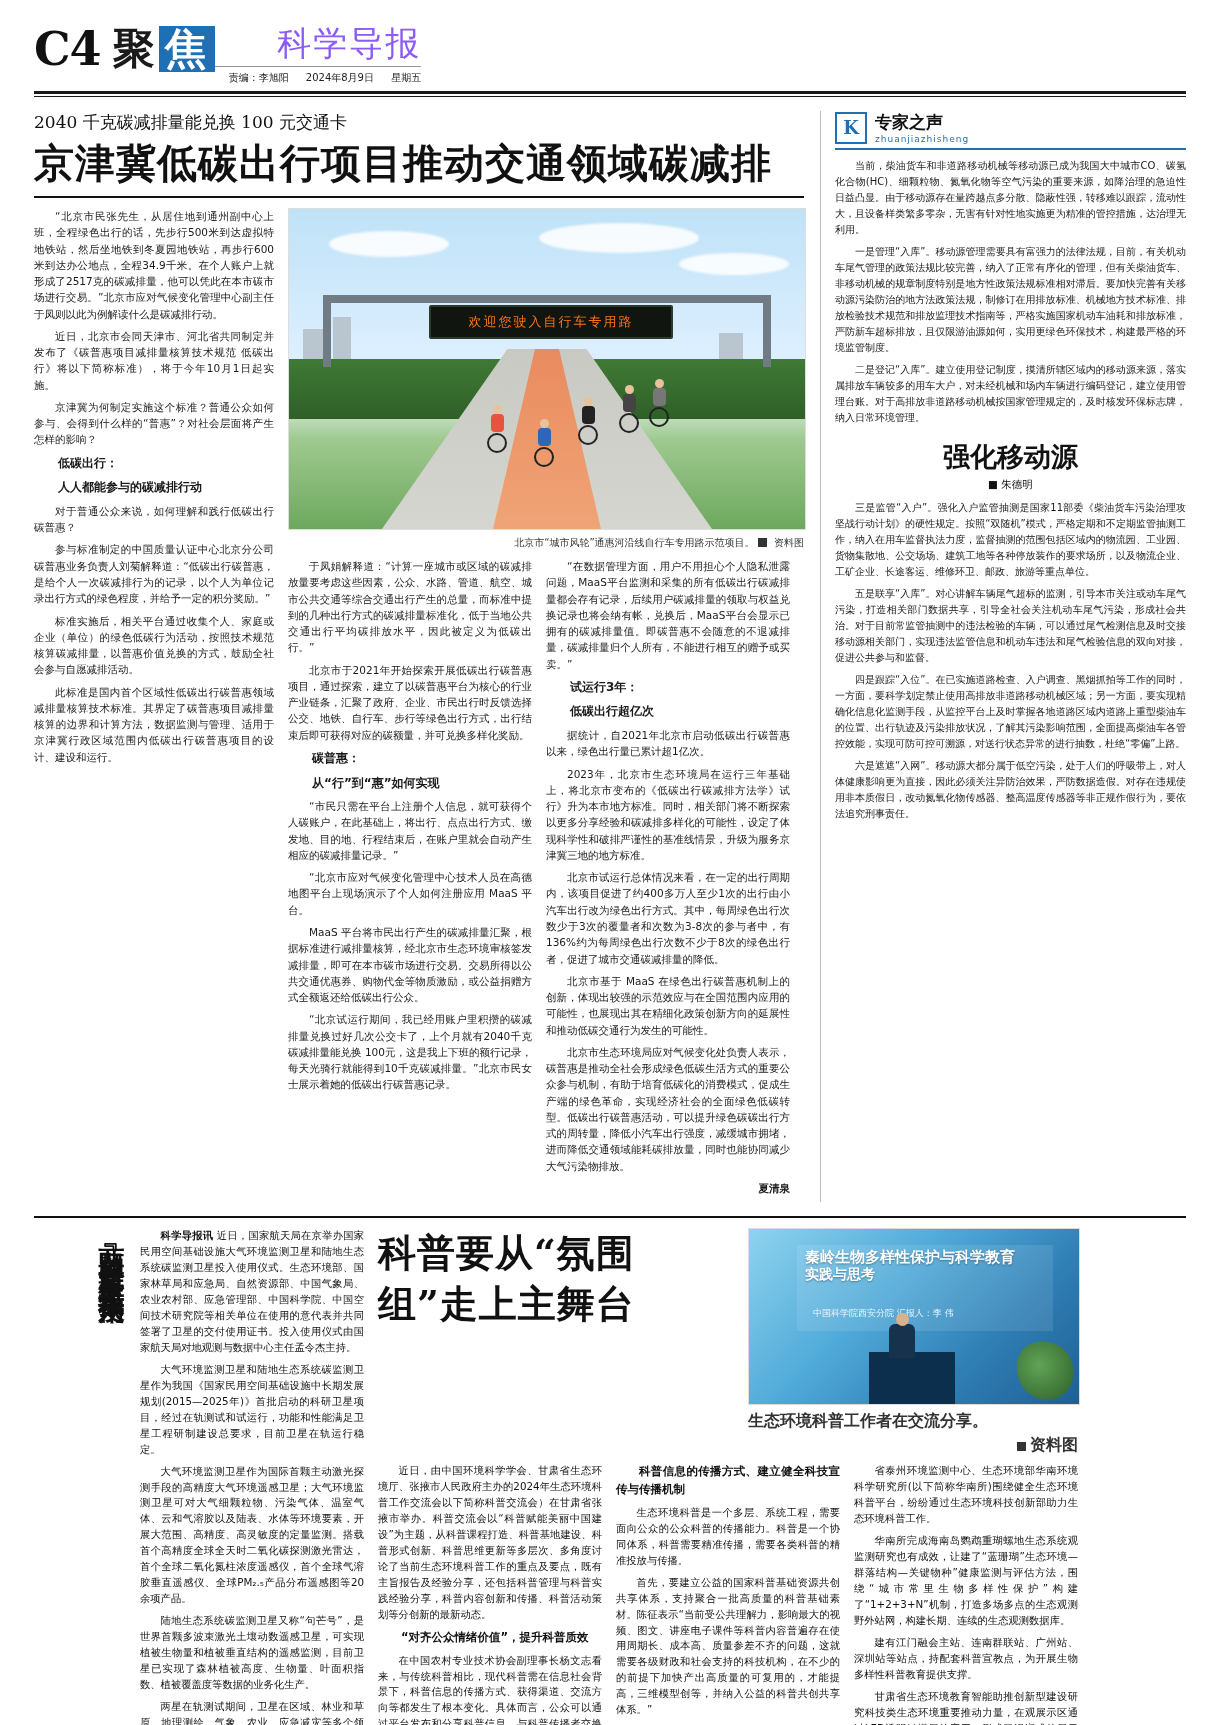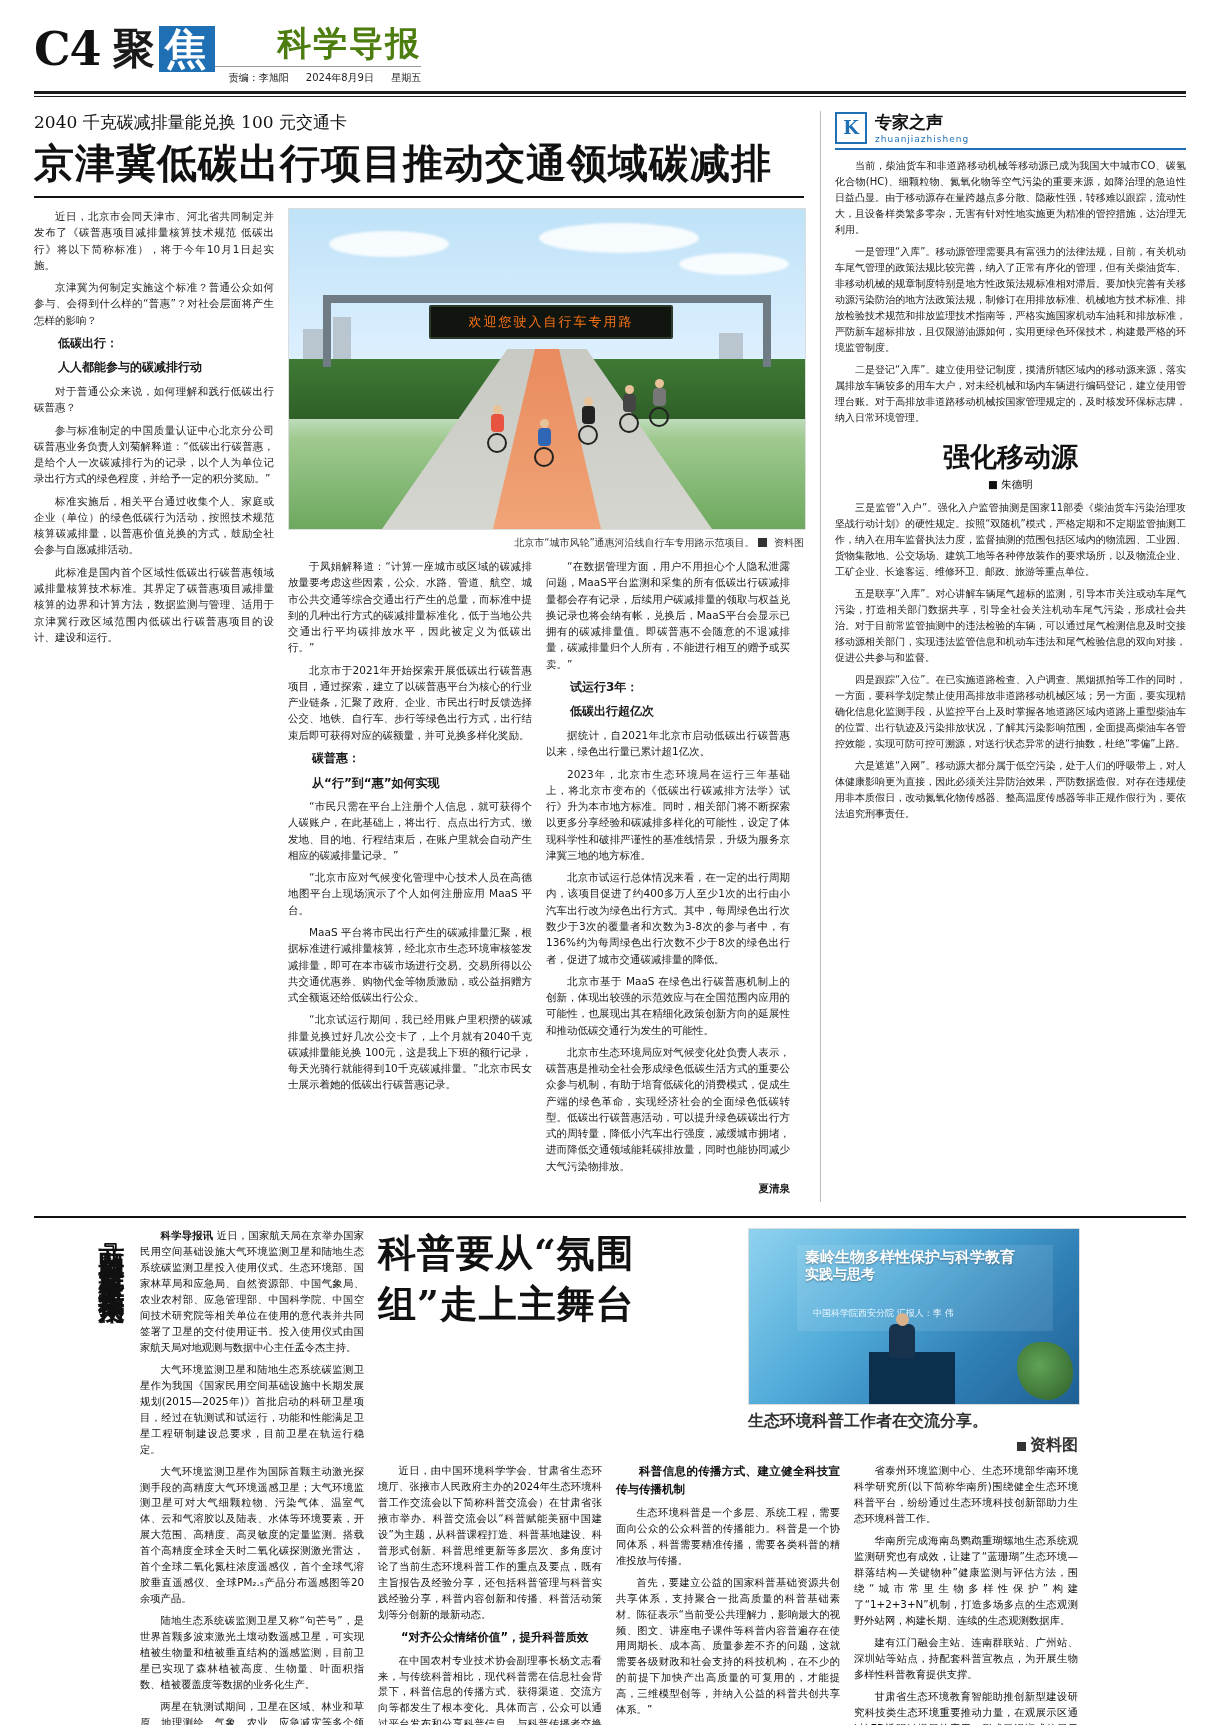--- a/index.html
+++ b/index.html
@@ -7,21 +7,21 @@
   .page{position:relative;width:1220px;height:1725px;box-sizing:border-box;padding:26px 34px 18px 34px;}
 
   
   .masthead{display:flex;align-items:flex-start;border-bottom:none;}
   .mast-left{display:flex;align-items:center;gap:12px;}
   .pagenum{font-family:"DejaVu Serif","Liberation Serif",serif;font-size:46px;font-weight:700;letter-spacing:-1px;line-height:1;}
   .section-badge{display:flex;align-items:center;}
   .section-badge .cn{font-family:"DejaVu Serif","Liberation Serif",serif;font-size:42px;font-weight:700;color:#1a1a1a;letter-spacing:2px;line-height:1;}
   .section-badge .bluebox{display:inline-block;background:#1f6fb5;color:#fff;padding:2px 6px;margin-left:2px;}
   .mast-right{text-align:right;}
-  .paper-title{font-family:"DejaVu Serif","Liberation Serif",serif;font-size:34px;font-weight:700;color:#4d7c0f;letter-spacing:2px;line-height:1;}
+  .paper-title{font-family:"DejaVu Serif","Liberation Serif",serif;font-size:34px;font-weight:400;color:#8b5cf6;letter-spacing:2px;line-height:1;}
   .paper-meta{font-size:10px;color:#222;margin-top:6px;border-top:1px solid #999;padding-top:4px;}
   .paper-meta span{margin-left:14px;}
   .mast-rule{height:3px;background:#1a1a1a;margin-top:6px;}
   .mast-rule-thin{height:1px;background:#1a1a1a;margin-top:2px;}
 
   
   .topwrap{display:flex;gap:16px;margin-top:14px;}
   .topleft{width:770px;}
   .topright{width:370px;border-left:1px solid #bbb;padding-left:14px;}
 
@@ -114,20 +114,21 @@
   <div class="topwrap">
 
     <div class="topleft">
       <div class="kicker">2040 千克碳减排量能兑换 100 元交通卡</div>
       <div class="headline">京津冀低碳出行项目推动交通领域碳减排</div>
       <div class="hl-rule"></div>
 
       <div class="body3">
 
         <div class="col">
+          <p>“北京市民张先生，从居住地到通州副中心上班，全程绿色出行的话，先步行500米到达虚拟特地铁站，然后坐地铁到冬夏园地铁站，再步行600米到达办公地点，全程34.9千米。在个人账户上就形成了2517克的碳减排量，他可以凭此在本市碳市场进行交易。”北京市应对气候变化管理中心副主任于凤则以此为例解读什么是碳减排行动。</p>
           <p>近日，北京市会同天津市、河北省共同制定并发布了《碳普惠项目减排量核算技术规范 低碳出行》将以下简称标准），将于今年10月1日起实施。</p>
           <p>京津冀为何制定实施这个标准？普通公众如何参与、会得到什么样的“普惠”？对社会层面将产生怎样的影响？</p>
           <p class="sub">低碳出行：</p>
           <p class="sub">人人都能参与的碳减排行动</p>
           <p>对于普通公众来说，如何理解和践行低碳出行碳普惠？</p>
           <p>参与标准制定的中国质量认证中心北京分公司碳普惠业务负责人刘菊解释道：“低碳出行碳普惠，是给个人一次碳减排行为的记录，以个人为单位记录出行方式的绿色程度，并给予一定的积分奖励。”</p>
           <p>标准实施后，相关平台通过收集个人、家庭或企业（单位）的绿色低碳行为活动，按照技术规范核算碳减排量，以普惠价值兑换的方式，鼓励全社会参与自愿减排活动。</p>
           <p>此标准是国内首个区域性低碳出行碳普惠领域减排量核算技术标准。其界定了碳普惠项目减排量核算的边界和计算方法，数据监测与管理、适用于京津冀行政区域范围内低碳出行碳普惠项目的设计、建设和运行。</p>
         </div>
 

